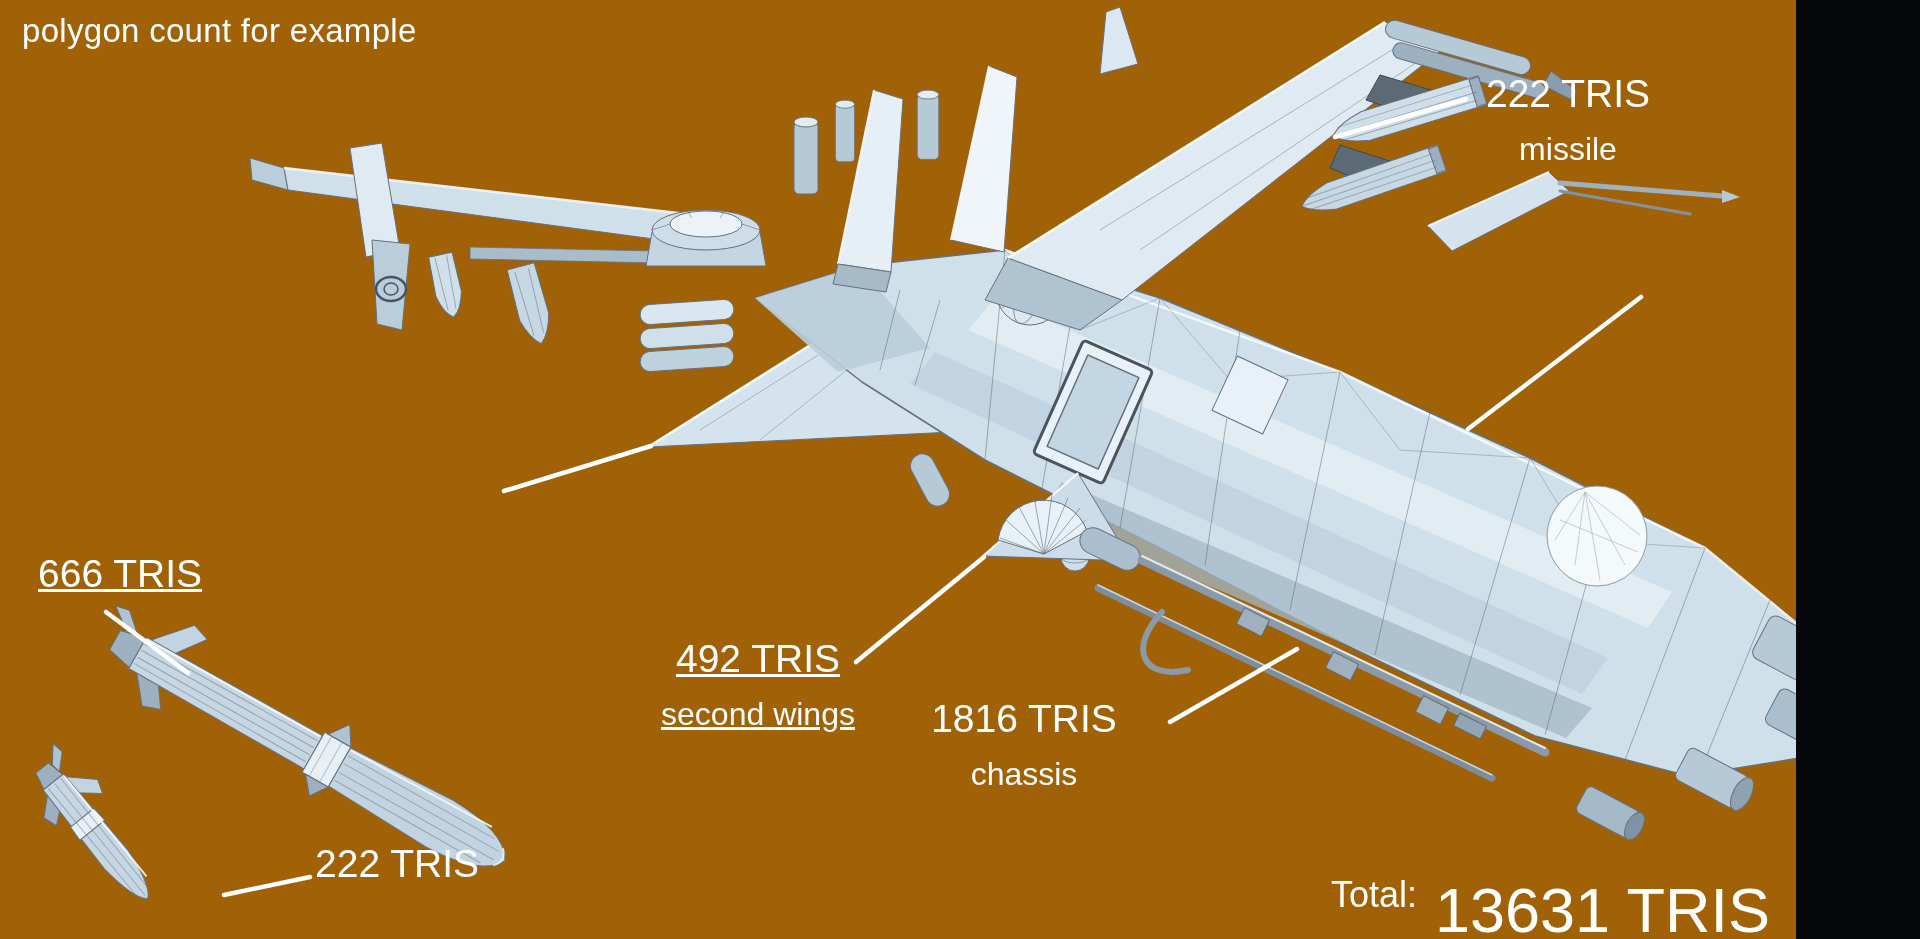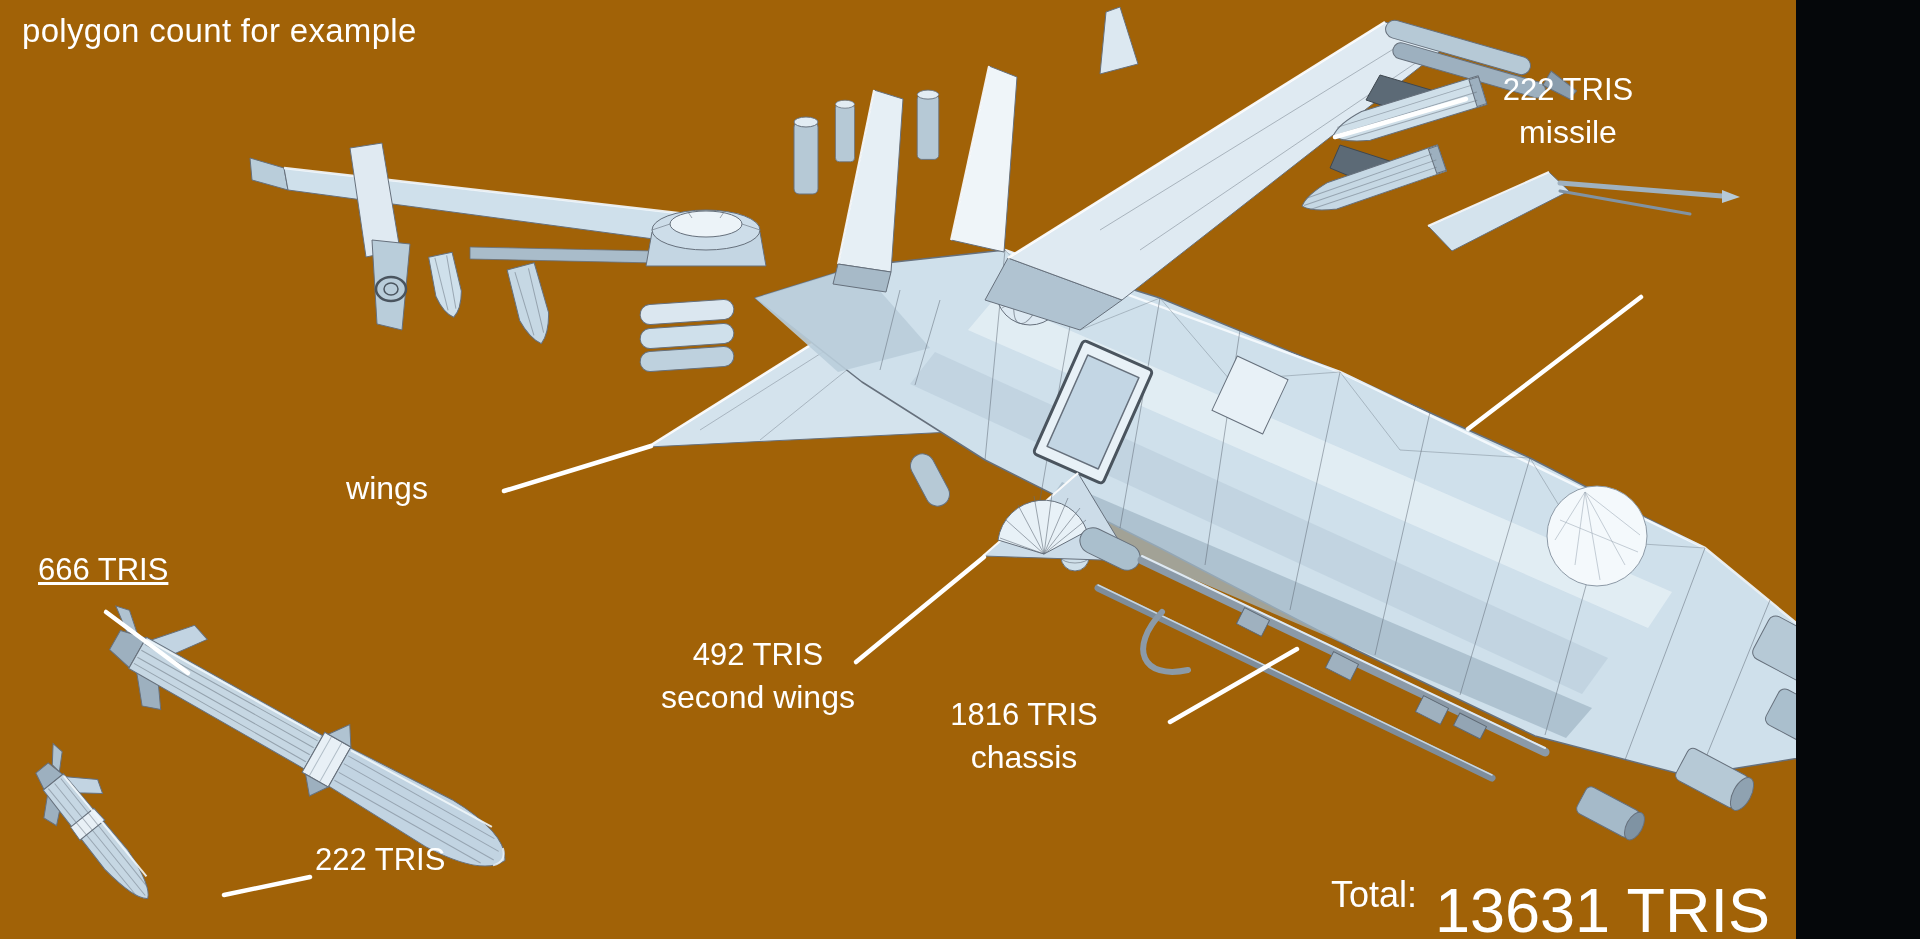--- a/index.html
+++ b/index.html
@@ -1,22 +1,22 @@
 <!DOCTYPE html>
 <html><head>
 <meta charset="utf-8">
 <style>
   html,body{margin:0;padding:0;background:#05070a;}
   .stage{position:relative;width:1796px;height:939px;background:#a16207;overflow:hidden;
          font-family:"Liberation Sans",sans-serif;color:#fff;}
   svg.scene{position:absolute;left:0;top:0;}
   .title{position:absolute;left:22px;top:12px;font-size:33px;font-weight:400;letter-spacing:.3px;}
   .lbl{position:absolute;text-align:center;line-height:1;}
-  .lbl .val{font-size:31px;display:block;}
-  .lbl .part{font-size:32px;display:block;margin-top:11px;}
+  .lbl .val{font-size:39px;display:block;}
+  .lbl .part{font-size:32px;display:block;margin-top:20px;}
   .lbl.left{text-align:left;}
   .total{position:absolute;right:26px;top:874px;display:flex;align-items:flex-start;gap:18px;}
   .total .tlabel{font-size:36px;}
   .total .tvalue{font-size:63px;}
 </style>
 </head>
 <body>
 
 <div class="stage">
 
@@ -242,28 +242,27 @@
 
 <div class="title">polygon count for example</div>
 
 <div class="lbl" style="left:1438px;top:74px;width:260px;">
   <span class="val">222 TRIS</span>
   <span class="part">missile</span>
 </div>
 
 
 <div class="lbl" style="left:257px;top:461px;width:260px;">
-  <span class="part">wings</span>
 </div>
 
 <div class="lbl left" style="left:38px;top:554px;width:240px;text-decoration:underline;">
   <span class="val">666 TRIS</span>
 </div>
 
-<div class="lbl" style="left:598px;top:639px;width:320px;">
+<div class="lbl" style="left:598px;top:639px;width:320px;text-decoration:underline;">
   <span class="val">492 TRIS</span>
   <span class="part">second wings</span>
 </div>
 
 <div class="lbl" style="left:889px;top:699px;width:270px;">
   <span class="val">1816 TRIS</span>
   <span class="part">chassis</span>
 </div>
 
 <div class="lbl left" style="left:315px;top:844px;width:240px;">

